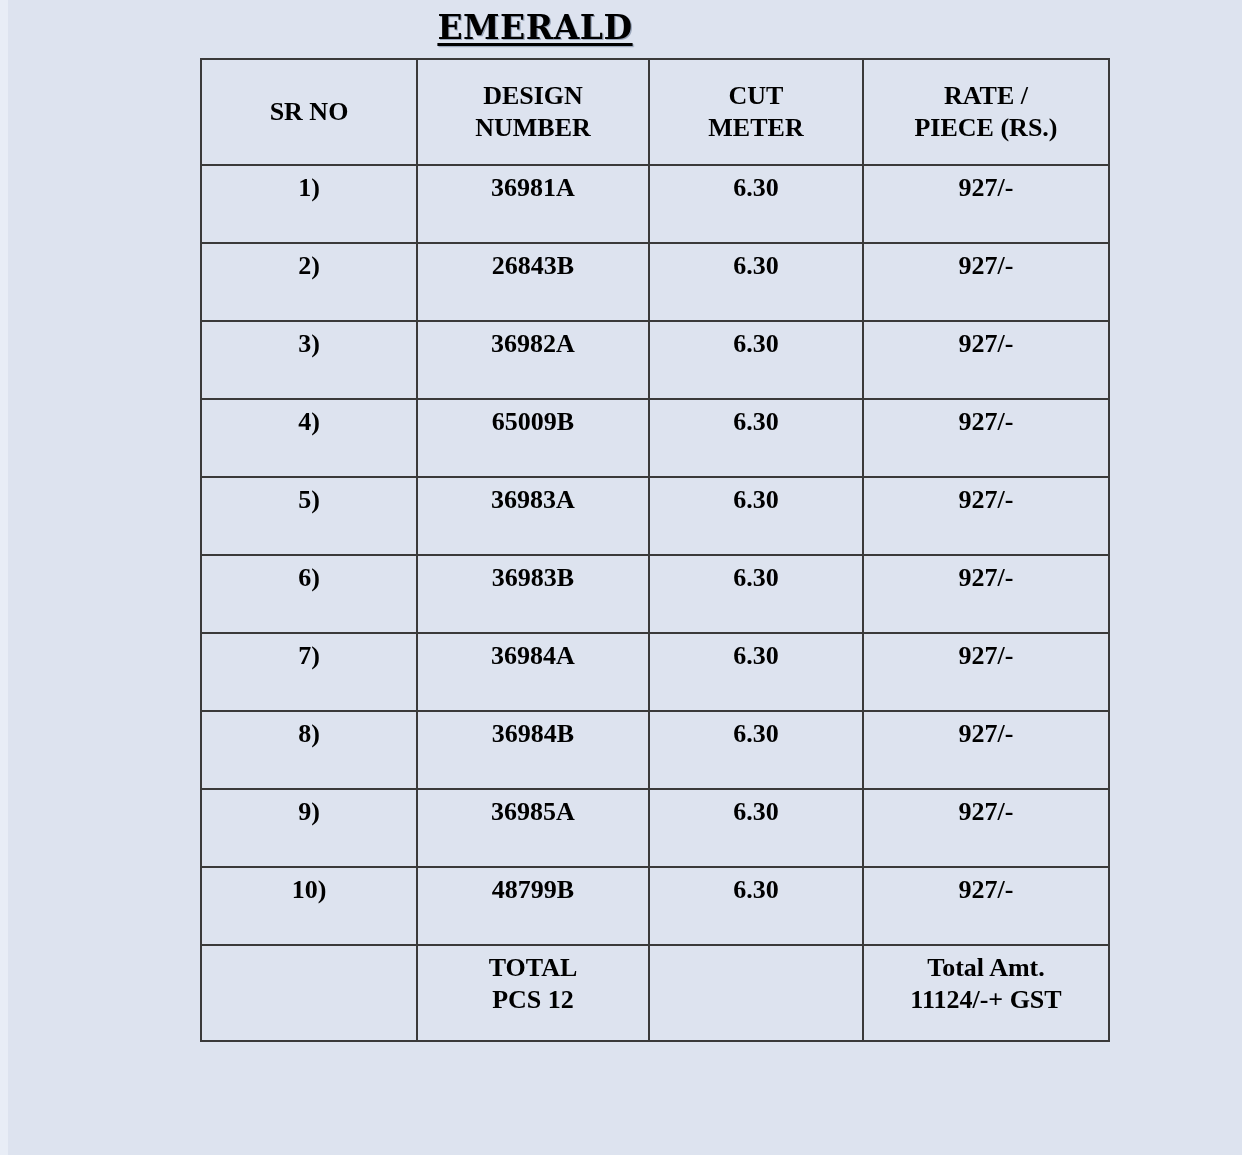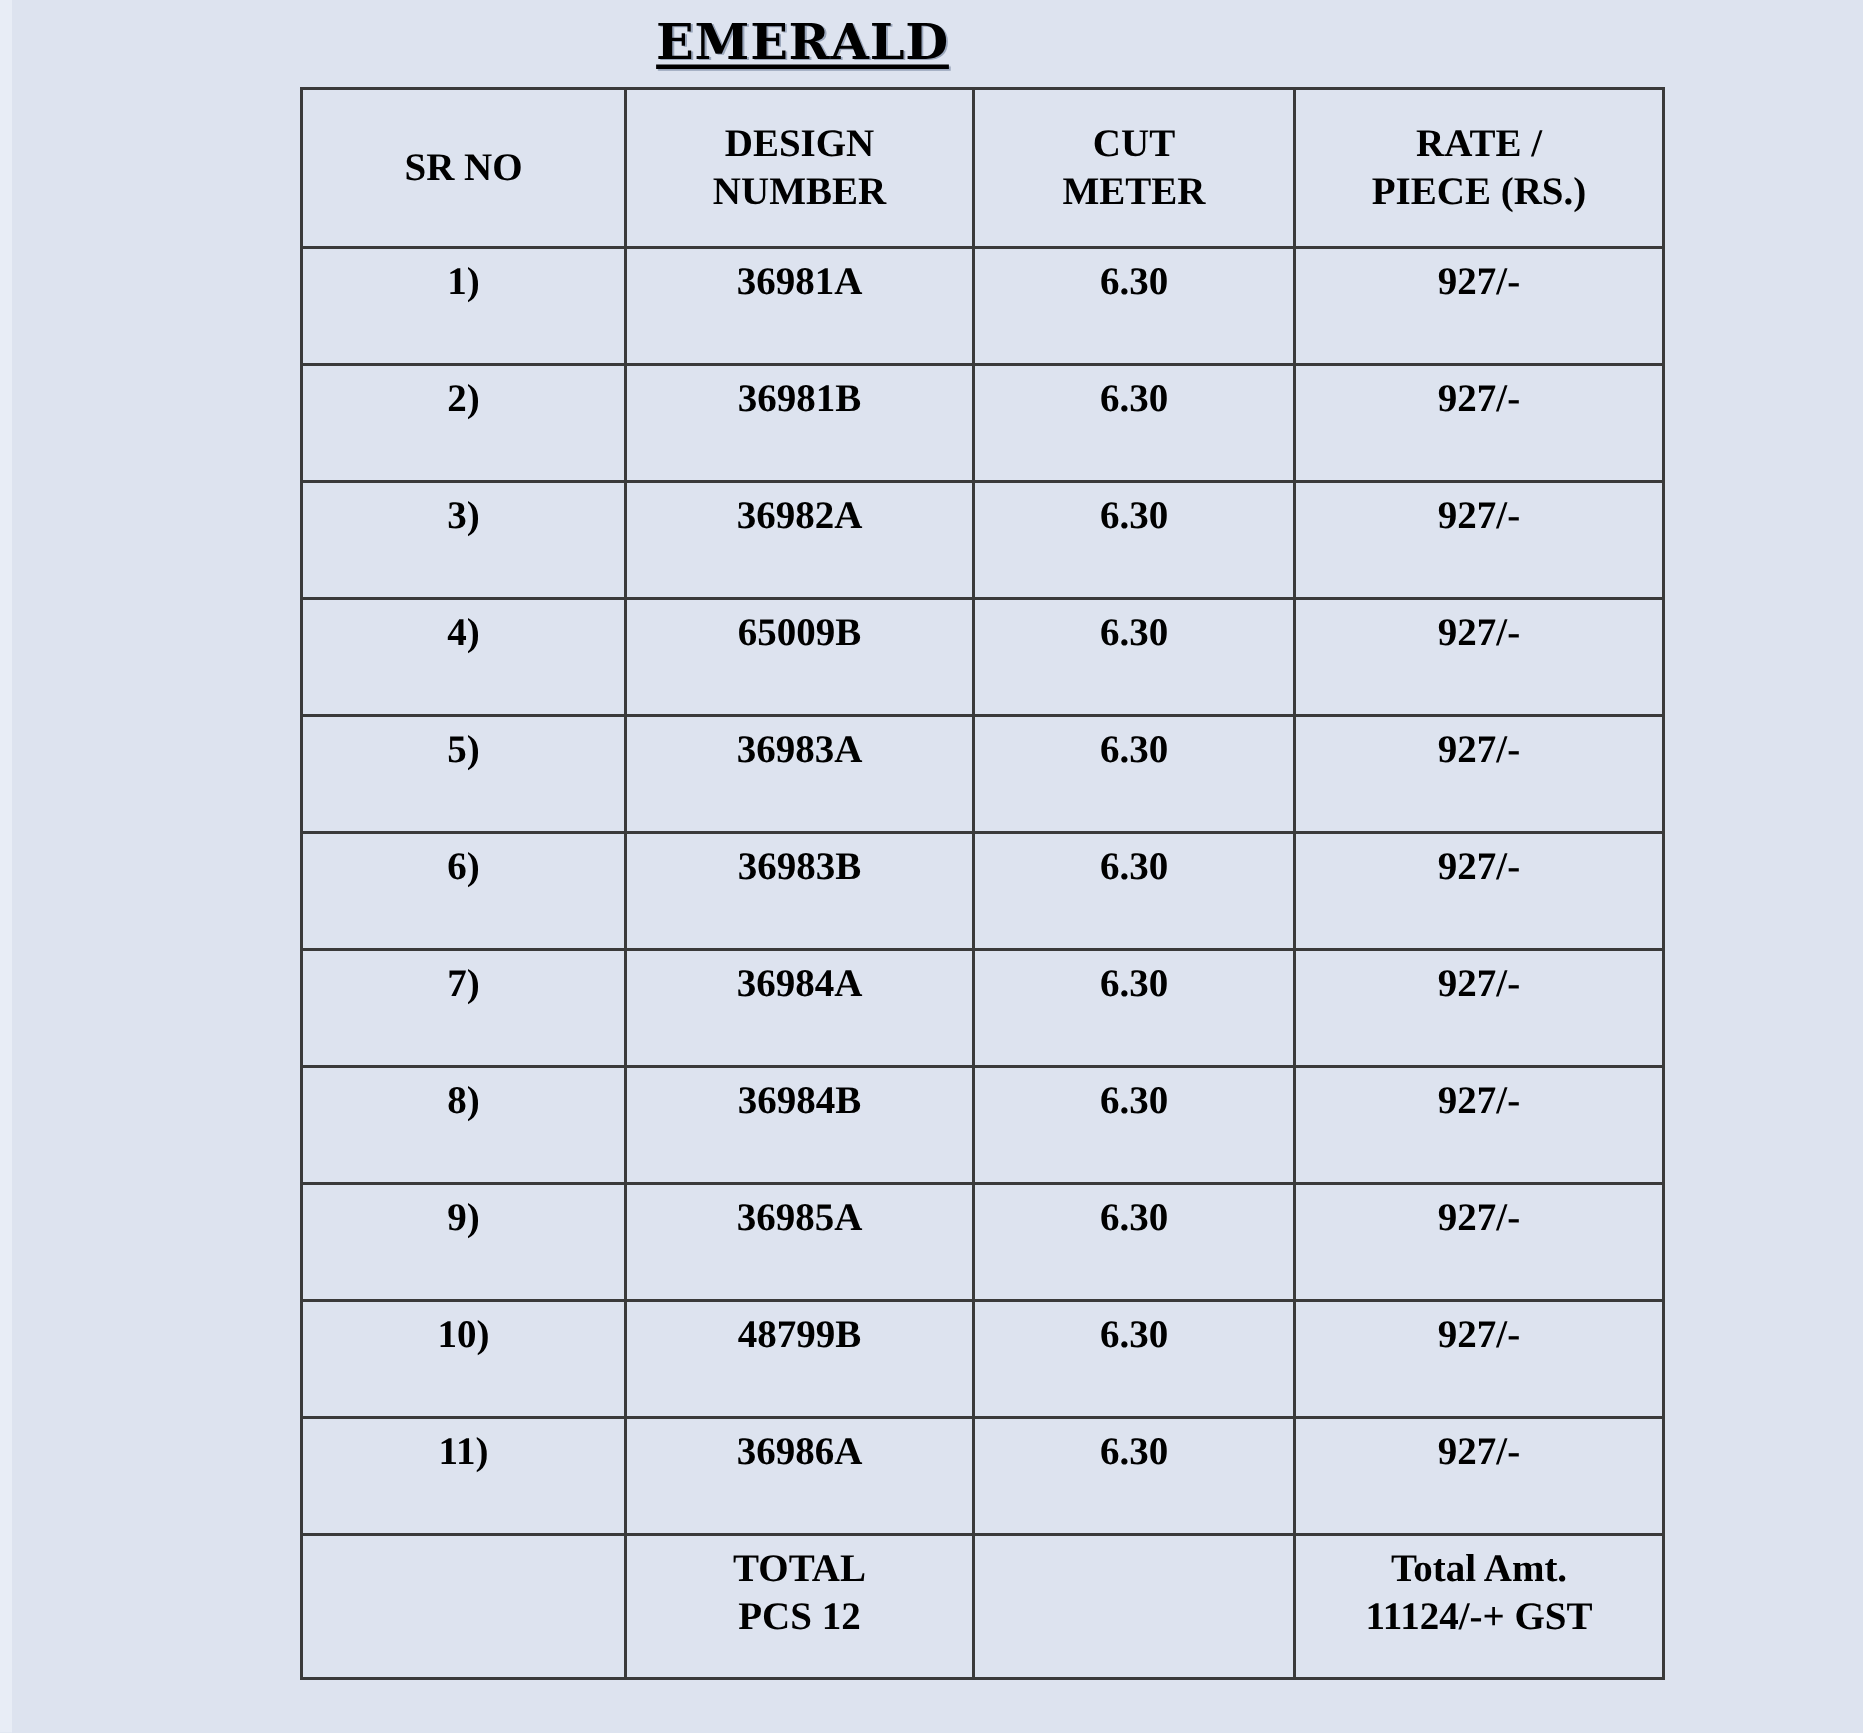--- a/index.html
+++ b/index.html
@@ -112,21 +112,21 @@
       </thead>
       <tbody>
         <tr>
           <td>1)</td>
           <td>36981A</td>
           <td>6.30</td>
           <td>927/-</td>
         </tr>
         <tr>
           <td>2)</td>
-          <td>36981B</td>
+          <td>26843B</td>
           <td>6.30</td>
           <td>927/-</td>
         </tr>
         <tr>
           <td>3)</td>
           <td>36982A</td>
           <td>6.30</td>
           <td>927/-</td>
         </tr>
         <tr>
@@ -164,26 +164,20 @@
           <td>36985A</td>
           <td>6.30</td>
           <td>927/-</td>
         </tr>
         <tr>
           <td>10)</td>
           <td>48799B</td>
           <td>6.30</td>
           <td>927/-</td>
         </tr>
-        <tr>
-          <td>11)</td>
-          <td>36986A</td>
-          <td>6.30</td>
-          <td>927/-</td>
-        </tr>
         <tr class="total-row">
           <td></td>
           <td>
             <span class="cell-line">TOTAL</span>
             <span class="cell-line">PCS 12</span>
           </td>
           <td></td>
           <td>
             <span class="cell-line">Total Amt.</span>
             <span class="cell-line">11124/-+ GST</span>

